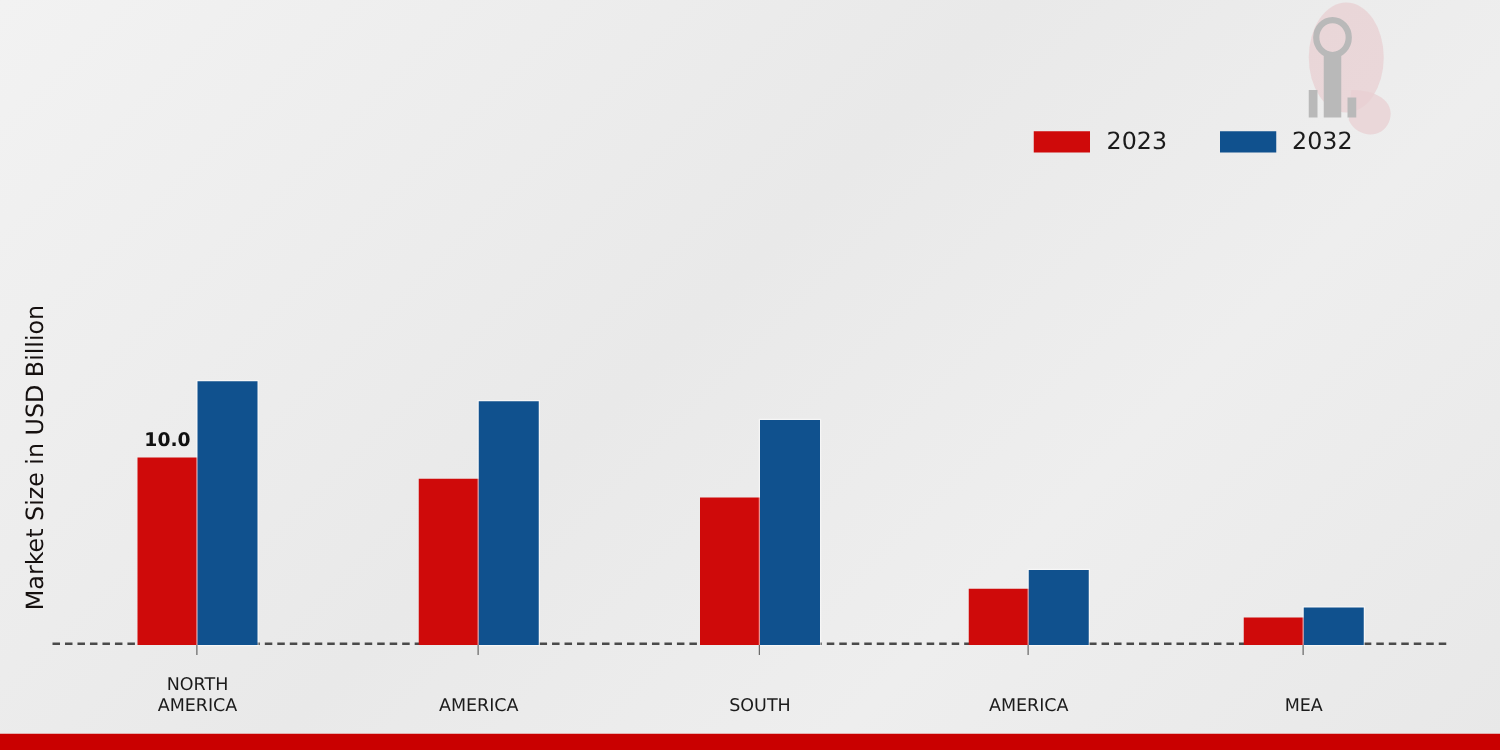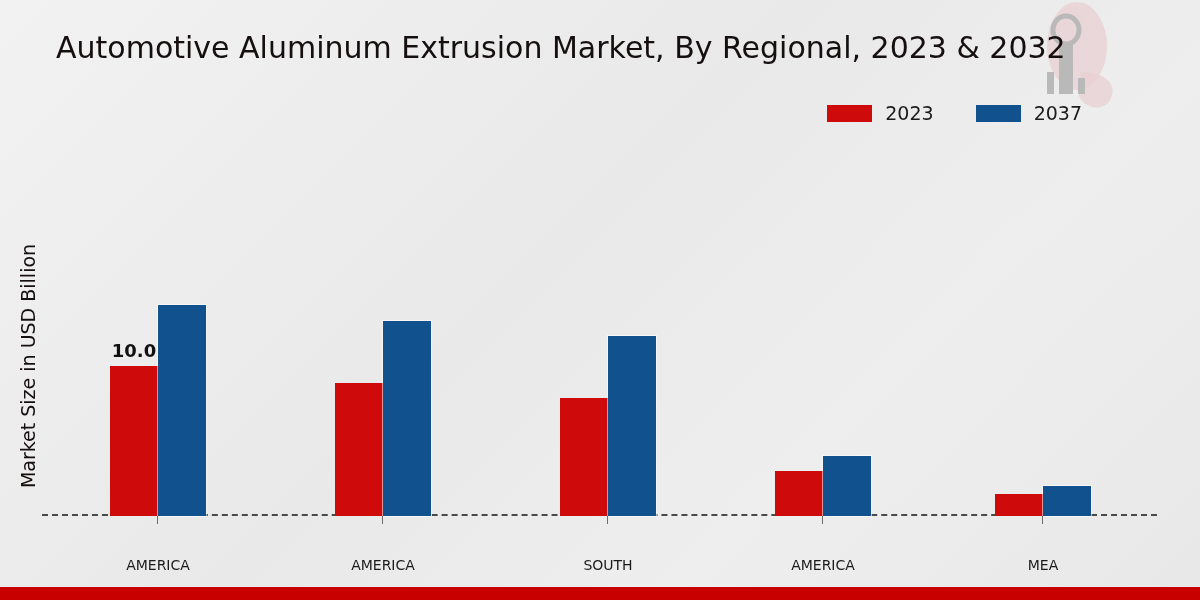--- a/index.html
+++ b/index.html
@@ -116,21 +116,21 @@
     left: 48px;
     background: #10518e;
     box-shadow: 0 0 0 1px rgba(255,255,255,0.55);
   }
 
   .bar-label {
     position: absolute;
     left: 0px;
     width: 48px;
     text-align: center;
-    font-size: 18px;
+    font-size: 15px;
     font-weight: bold;
     color: #111111;
   }
 
   .tick {
     position: absolute;
     bottom: -8px;
     left: 47px;
     width: 1px;
     height: 8px;
@@ -165,44 +165,44 @@
 
   <svg id="watermark" viewBox="0 0 130 140" aria-hidden="true">
     <ellipse cx="42" cy="60" rx="30" ry="44" fill="#e8cfd2" opacity="0.75"></ellipse>
     <path d="M46 86 C70 86 82 98 76 112 C70 126 50 124 44 110 Z" fill="#e8cfd2" opacity="0.75"></path>
     <ellipse cx="31" cy="44" rx="13" ry="14" fill="none" stroke="#b9b9b9" stroke-width="5"></ellipse>
     <rect x="24" y="58" width="14" height="50" fill="#b9b9b9"></rect>
     <rect x="12" y="86" width="7" height="22" fill="#b9b9b9"></rect>
     <rect x="43" y="92" width="7" height="16" fill="#b9b9b9"></rect>
   </svg>
 
-  <div id="chart-title">Automotive Aluminum Extrusion Market, By Regional, 2023 &amp; 2032</div>
 
   <div id="legend">
     <div class="legend-item">
       <span class="legend-swatch" style="background: rgb(207, 10, 10);"></span>
       <span class="legend-label">2023</span>
     </div>
     <div class="legend-item">
       <span class="legend-swatch" style="background: rgb(16, 81, 142);"></span>
-      <span class="legend-label">2037</span>
+      <span class="legend-label">2032</span>
     </div>
   </div>
 
   <div id="y-axis-title">Market Size in USD Billion</div>
 
   <div id="plot-area">
     <div id="axis-line"></div>
     <div id="bars">
         <div class="group" style="left: 68px;">
           <div class="bar y2023" style="height: 150px; background: rgb(207, 10, 10);"></div>
           <div class="bar-label" style="bottom: 155px; left: 0px;">10.0</div>
           <div class="bar y2032" style="height: 211.5px; background: rgb(16, 81, 142);"></div>
           <div class="tick"></div>
           <div class="cat-label">
+            <div>NORTH</div>
             <div>AMERICA</div>
           </div>
         </div>
         <div class="group" style="left: 293px;">
           <div class="bar y2023" style="height: 133.5px; background: rgb(207, 10, 10);"></div>
           <div class="bar y2032" style="height: 195px; background: rgb(16, 81, 142);"></div>
           <div class="tick"></div>
           <div class="cat-label">
             <div>AMERICA</div>
           </div>

